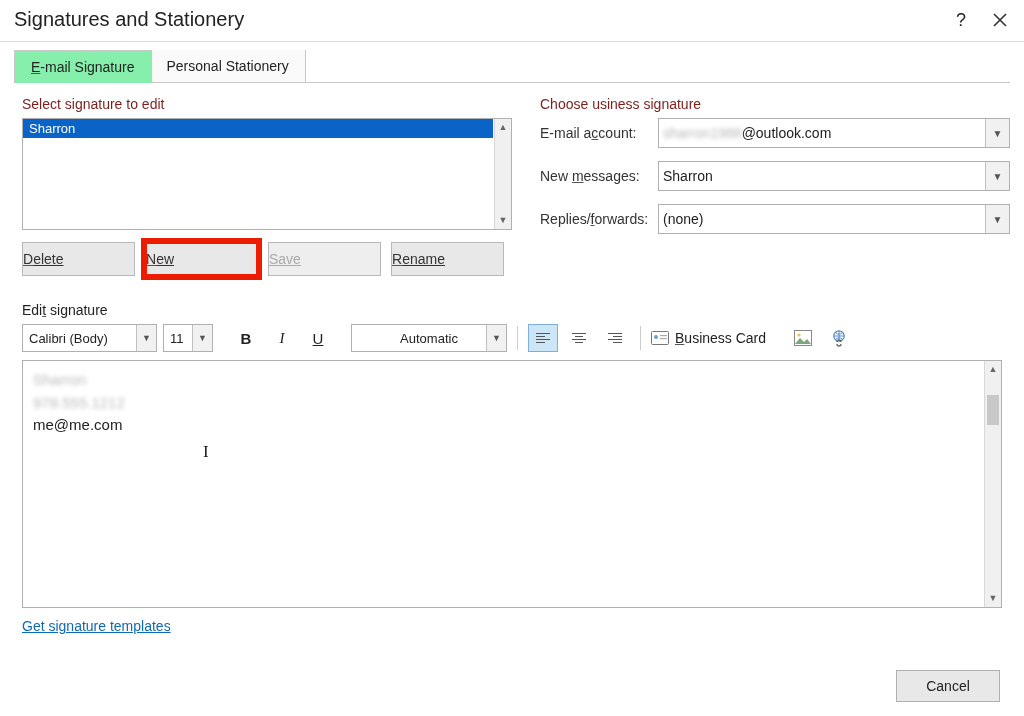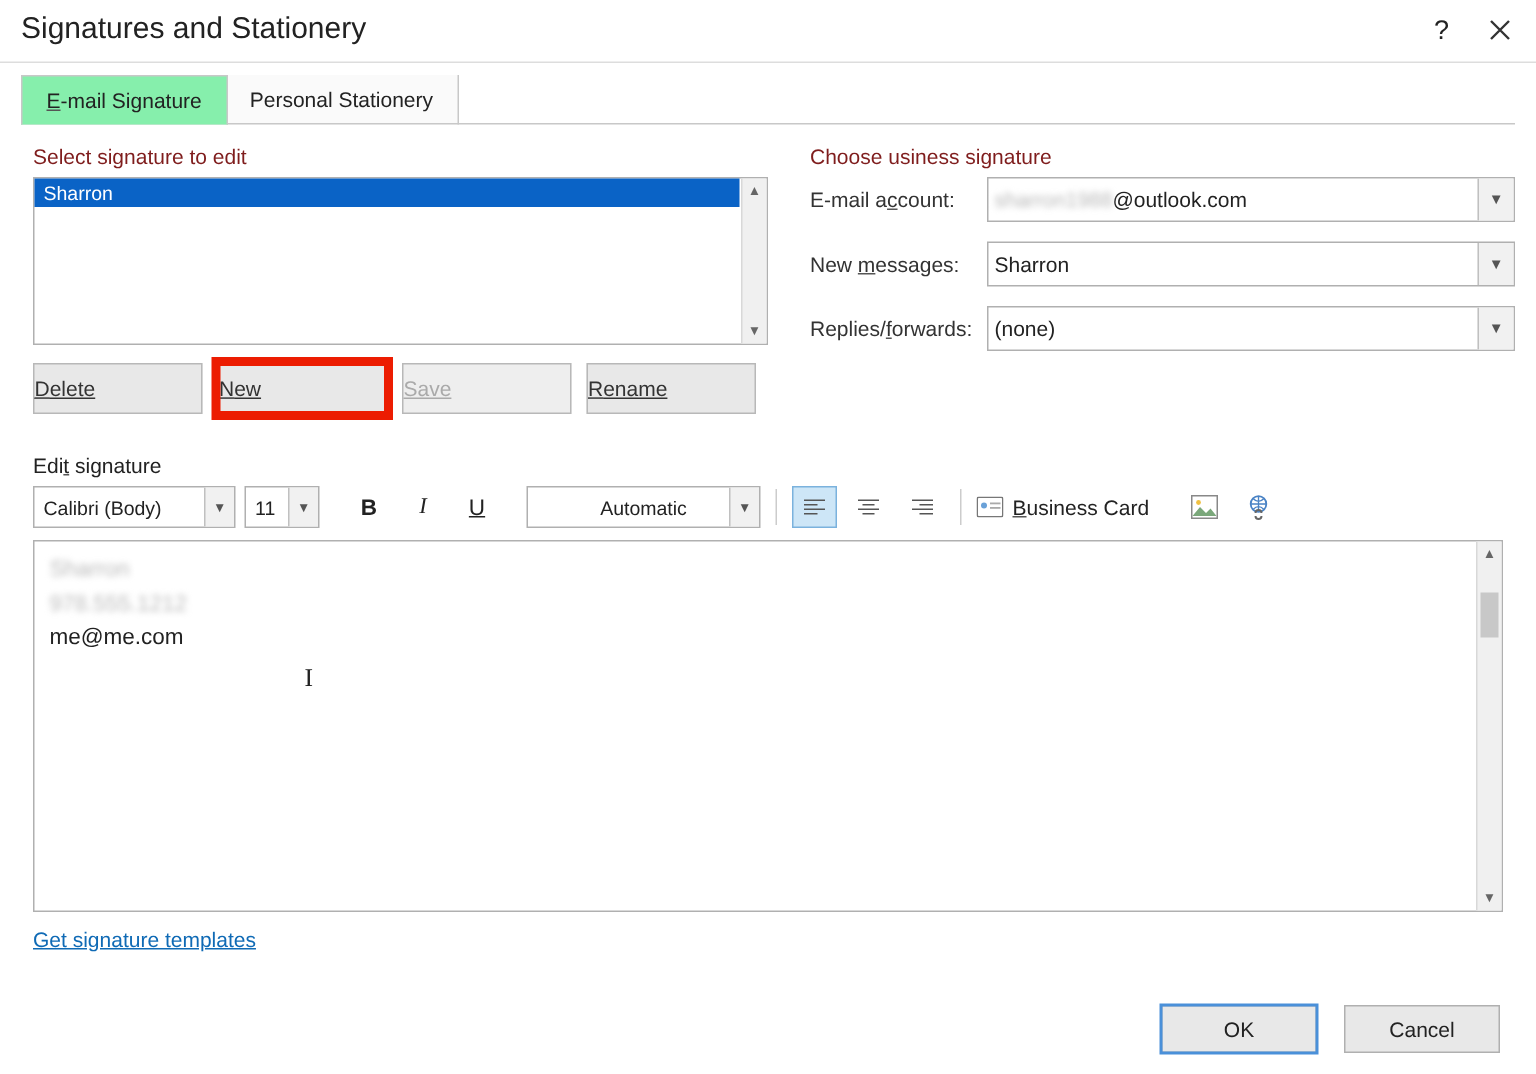--- a/index.html
+++ b/index.html
@@ -329,15 +329,14 @@
       <div class="arrow" style="height:17px;text-align:center;font-size:9px;color:#666;line-height:17px">▲</div>
       <div class="thumb"></div>
     </div>
     <div class="arrow" style="height:17px;text-align:center;font-size:9px;color:#666;line-height:17px">▼</div>
   </div>
 </div>
 
 <div class="link">Get signature templates</div>
 
 <div class="dlg-buttons">
-  <div class="dlgbtn default">OK</div>
   <div class="dlgbtn">Cancel</div>
 </div>
 
 </body></html>

